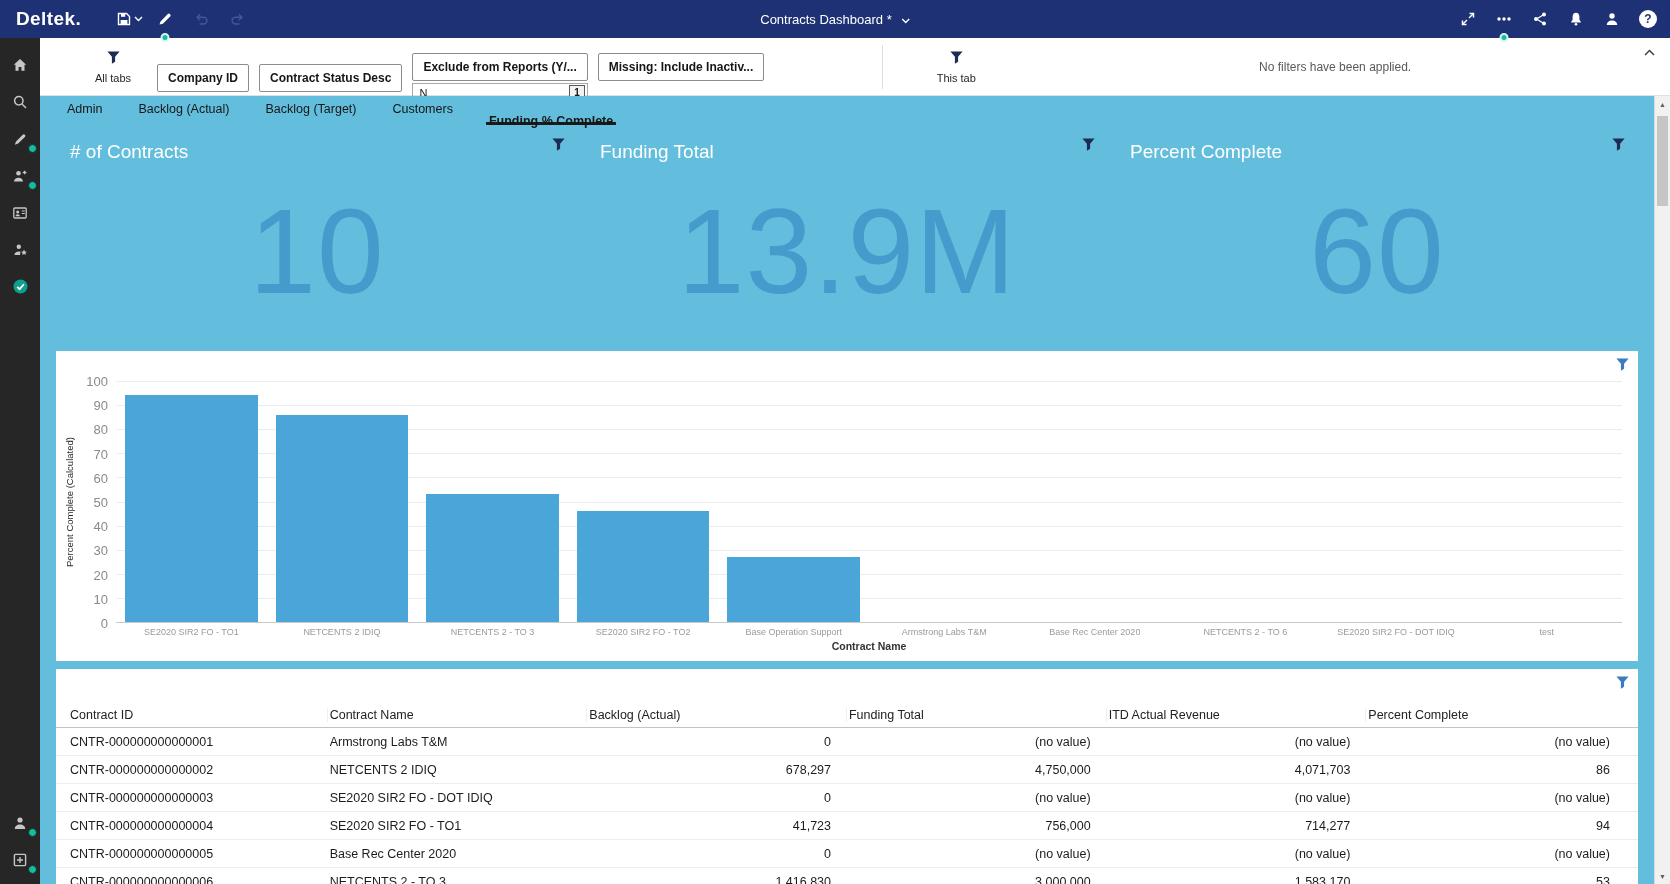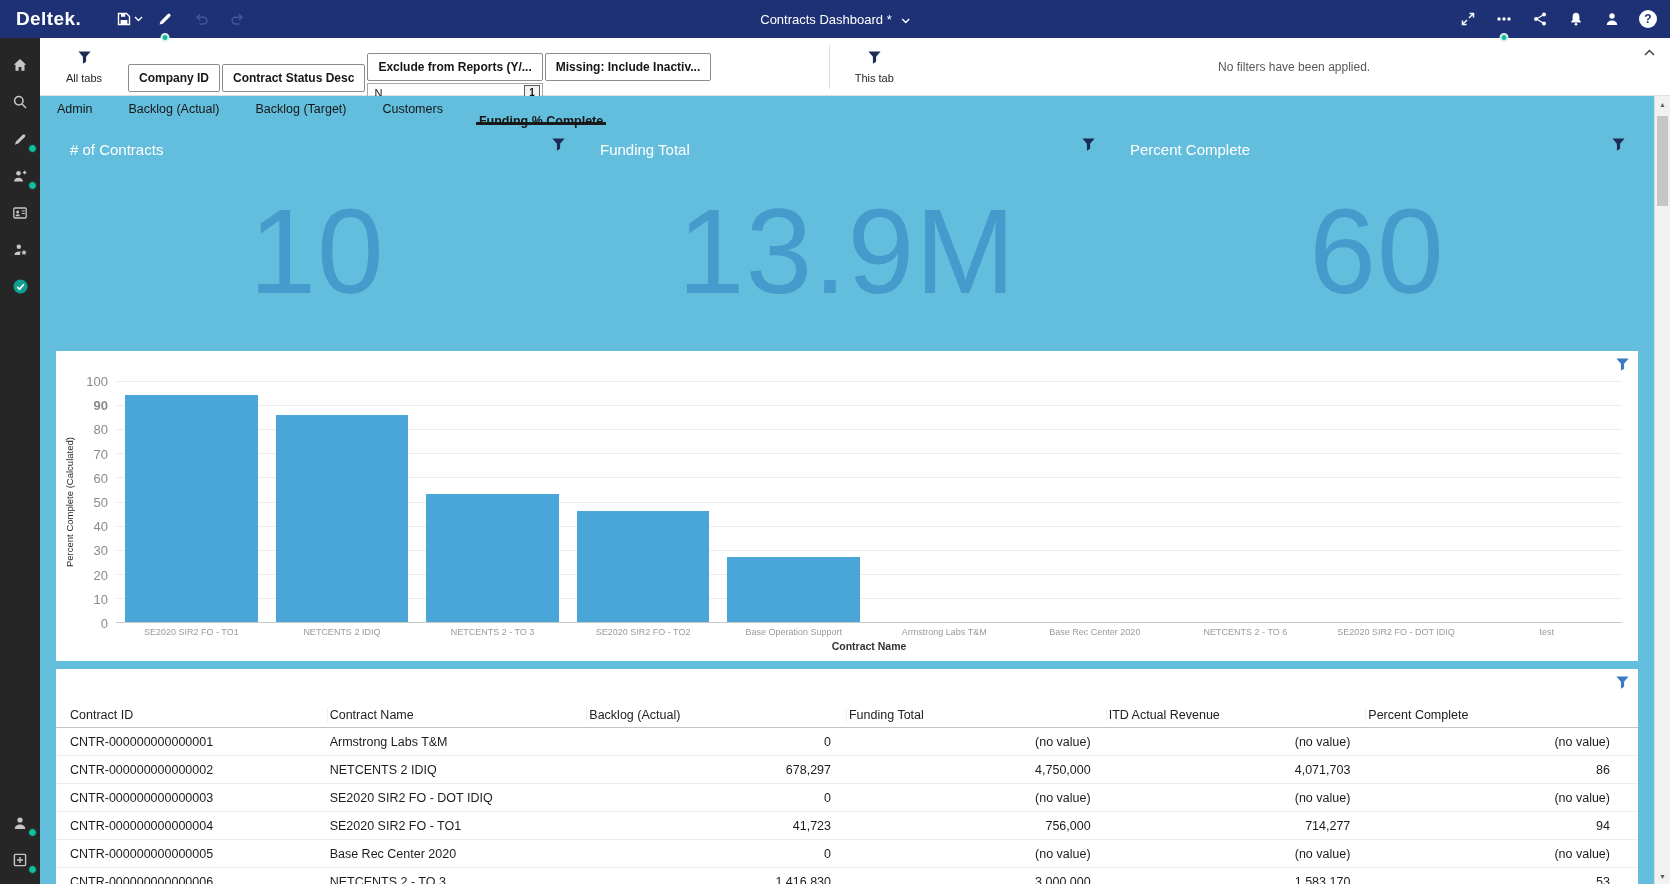--- a/index.html
+++ b/index.html
@@ -53,26 +53,26 @@
   .sidebar-bottom { margin-top:auto; display:flex; flex-direction:column; align-items:center; }
   .content { flex:1; display:flex; flex-direction:column; position:relative; min-width:0; }
   
   .filterbar {
     height:58px; background:#fff; border-bottom:1px solid #e0e0e0;
     display:flex; align-items:center; position:relative; flex:none;
     box-shadow:0 1px 2px rgba(0,0,0,.08);
   }
   .filter-group {
     width:88px; display:flex; flex-direction:column; align-items:center; gap:3px;
-    cursor:pointer; flex:none;
+    cursor:pointer; flex:none;margin-left:29px;
   }
   .filter-group .fg-label { font-size:11px; color:#262626; }
   .funnel-navy { color:#1e2c55; }
   .funnel-blue { color:#3a7cc1; }
-  .chips { display:flex; align-items:flex-start; gap:2px; padding-top:0; flex:none; }
+  .chips { display:flex; align-items:flex-start; gap:10px; padding-top:0; flex:none; }
   .chip {
     border:1px solid #8c8c8c; border-radius:2px; background:#fff;
     font-size:12px; font-weight:bold; padding:6px 10px; white-space:nowrap; cursor:pointer;
   }
   .chip-complex { display:flex; flex-direction:column; align-self:center; margin-top:22px; }
   .chip-input-row {
     border:1px solid #a8a8a8; margin-top:2px; height:19px;
     display:flex; align-items:center; justify-content:space-between;
     padding:0 2px 0 6px; font-size:11px; font-weight:normal;
   }
@@ -82,29 +82,29 @@
   }
   .fb-spacer { width:118px; flex:none; }
   .fb-divider { width:1px; height:44px; background:#ddd; flex:none; }
   .no-filters { flex:1; text-align:center; font-size:12px; color:#595959; }
   .collapse-btn { position:absolute; right:14px; top:5px; cursor:pointer; }
   
   .dashboard {
     flex:1; background:#62bedc; display:flex; flex-direction:column;
     position:relative; overflow:hidden; padding-right:16px; min-height:0;
   }
-  .tabsrow { height:29px; display:flex; align-items:stretch; gap:30px; padding-left:14px; flex:none; }
+  .tabsrow { height:29px; display:flex; align-items:stretch; gap:30px; padding-left:24px; flex:none; }
   .tab {
     display:flex; align-items:center; font-size:12.5px; color:#161616;
     border-bottom:3px solid transparent; padding:0 3px; cursor:pointer; white-space:nowrap;
   }
   .tab.selected { border-bottom-color:#1c1c1c; font-weight:bold;margin-top:24px; }
   .kpis { height:226px; display:flex; gap:8px; padding:0 16px; flex:none; }
   .kpi { flex:1; position:relative; display:flex; align-items:center; justify-content:center; }
-  .kpi-title { position:absolute; top:16px; left:14px; color:#fff; font-size:15px; font-weight:500; }
+  .kpi-title { position:absolute; top:16px; left:14px; color:#fff; font-size:19px; font-weight:500; }
   .kpi-funnel { position:absolute; top:12px; right:12px; cursor:pointer; }
   .kpi-value { font-size:120px; font-weight:400; letter-spacing:1px; line-height:1; margin-top:26px; }
   
   .chart-card { margin:0 16px; height:310px; background:#fff; position:relative; flex:none; }
   .card-funnel { position:absolute; top:6px; right:8px; cursor:pointer; z-index:3; }
   .chart-grid {
     position:absolute; top:30px; left:8px; right:16px; bottom:6px;
     display:grid; grid-template-columns:18px 34px 1fr; grid-template-rows:1fr 17px 15px;
   }
   .y-axis-label {
@@ -381,21 +381,21 @@
         </div>
 
       <div class="chart-card">
         <span class="card-funnel funnel-blue"><svg width="15" height="15" viewBox="0 0 16 16">
               <path d="M1.5,1.5 H14.5 L9.7,7.2 V12.4 L6.3,14.6 V7.2 Z" fill="currentColor"></path>
             </svg></span>
         <div class="chart-grid">
           <div class="y-axis-label">Percent Complete (Calculated)</div>
           <div class="y-ticks">
               <span class="ytick" style="top: 0%;">100</span>
-              <span class="ytick" style="top: 10%; font-weight: bold;">90</span>
+              <span class="ytick" style="top: 10%;">90</span>
               <span class="ytick" style="top: 20%;">80</span>
               <span class="ytick" style="top: 30%;">70</span>
               <span class="ytick" style="top: 40%;">60</span>
               <span class="ytick" style="top: 50%;">50</span>
               <span class="ytick" style="top: 60%;">40</span>
               <span class="ytick" style="top: 70%;">30</span>
               <span class="ytick" style="top: 80%;">20</span>
               <span class="ytick" style="top: 90%;">10</span>
               <span class="ytick" style="top: 100%;">0</span>
             </div>

